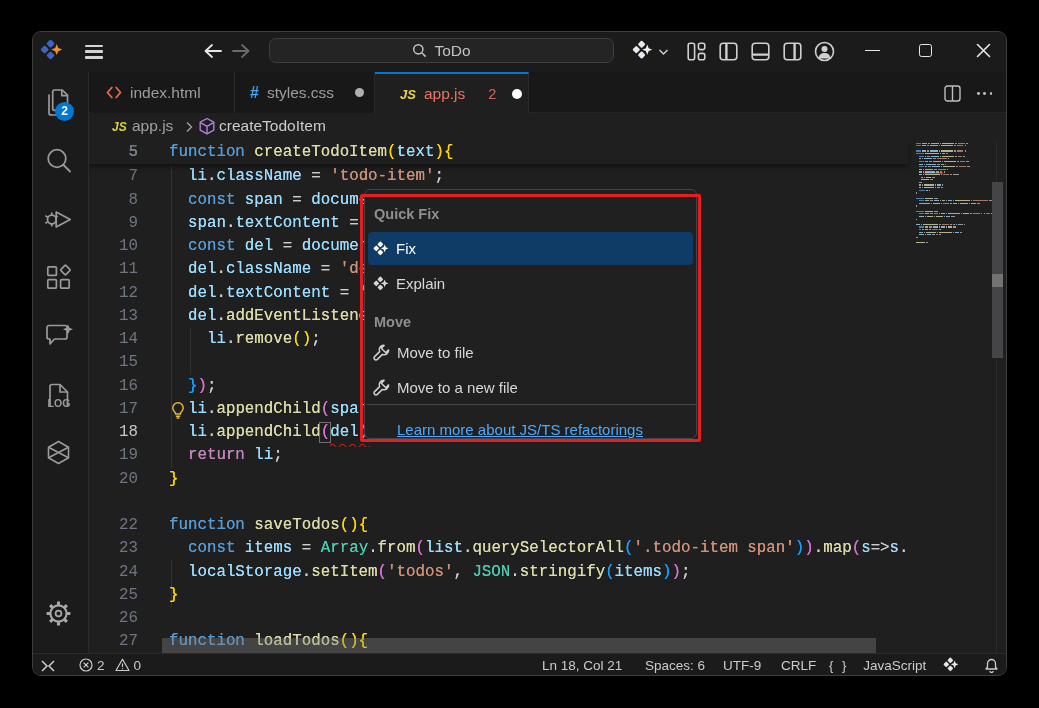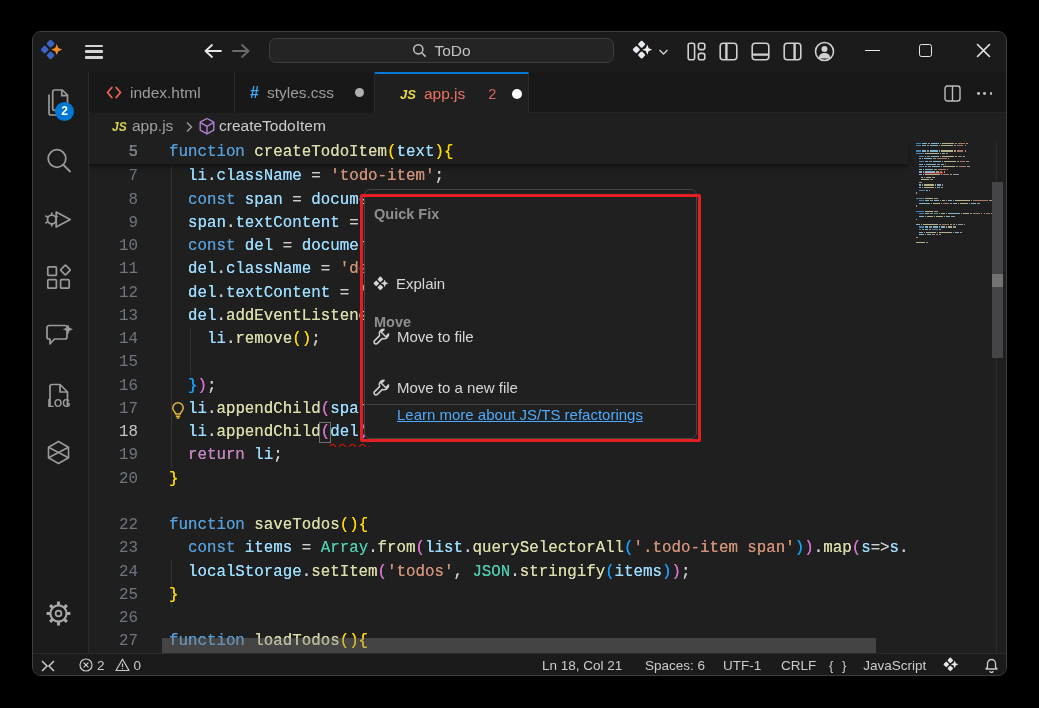--- a/index.html
+++ b/index.html
@@ -445,46 +445,57 @@
  <div class="abs" style="left:907px;top:0;width:1px;height:514px;background:#2b2b2b"></div>
  <div class="abs" style="left:902.5px;top:41px;width:11px;height:176px;background:#454547"></div>
  <div class="abs" style="left:902.5px;top:133px;width:11px;height:13px;background:#737373"></div>
  </div>
  <div class="sticky"><span class="ln">5</span><span class="code"><i class="k">function</i> <i class="f">createTodoItem</i><i class="b1">(</i><i class="v">text</i><i class="b1">)</i><i class="b1">{</i></span></div>
  <div class="abs" style="left:73px;top:497px;width:714px;height:15px;background:rgba(130,130,130,.38);z-index:2"></div>
 </div>
 
 <div class="menu">
  <div class="mhead" style="left:9px;top:16px">Quick Fix</div>
+ <div class="mitem" style="top:42px;background:#0e3c66;color:#ffffff">
+  <svg width="16" height="16" viewBox="0 0 22 22">
+          <g fill="#ffffff">
+            <rect x="7.15" y="1.55" width="5.9" height="5.9" rx="1.2" transform="rotate(45 10.1 4.5)"></rect>
+            <rect x="1.55" y="7.15" width="5.9" height="5.9" rx="1.2" transform="rotate(45 4.5 10.1)"></rect>
+            <rect x="7.15" y="12.75" width="5.9" height="5.9" rx="1.2" transform="rotate(45 10.1 15.7)"></rect>
+          </g>
+          <path d="M16 4.8 L17.5 8.6 L21.3 10.1 L17.5 11.6 L16 15.4 L14.5 11.6 L10.7 10.1 L14.5 8.6 Z" fill="#ffffff"></path>
+        </svg>
+  <span>Fix</span>
+      </div>
  <div class="mitem" style="top:77px">
   <svg width="16" height="16" viewBox="0 0 22 22">
           <g fill="#d7d7d7">
             <rect x="7.15" y="1.55" width="5.9" height="5.9" rx="1.2" transform="rotate(45 10.1 4.5)"></rect>
             <rect x="1.55" y="7.15" width="5.9" height="5.9" rx="1.2" transform="rotate(45 4.5 10.1)"></rect>
             <rect x="7.15" y="12.75" width="5.9" height="5.9" rx="1.2" transform="rotate(45 10.1 15.7)"></rect>
           </g>
           <path d="M16 4.8 L17.5 8.6 L21.3 10.1 L17.5 11.6 L16 15.4 L14.5 11.6 L10.7 10.1 L14.5 8.6 Z" fill="#d7d7d7"></path>
         </svg>
   <span>Explain</span>
       </div>
  <div class="mhead" style="left:9px;top:124px">Move</div>
- <div class="mitem" style="top:130px">
+ <div class="mitem" style="top:146px">
   <svg width="17" height="17" viewBox="0 0 17 17" fill="none" stroke="#cfcfcf" stroke-width="1.5" stroke-linejoin="round">
           <path d="M11.1 1.4 a4.4 4.4 0 0 0-4.5 6.2 L1.6 12.6 a1.95 1.95 0 0 0 2.76 2.76 L9.4 10.4 a4.4 4.4 0 0 0 6.2-4.5 L12.8 8.7 L8.3 4.2 Z"></path>
         </svg>
   <span>Move to file</span>
       </div>
  <div class="mitem" style="top:180.5px">
   <svg width="17" height="17" viewBox="0 0 17 17" fill="none" stroke="#cfcfcf" stroke-width="1.5" stroke-linejoin="round">
           <path d="M11.1 1.4 a4.4 4.4 0 0 0-4.5 6.2 L1.6 12.6 a1.95 1.95 0 0 0 2.76 2.76 L9.4 10.4 a4.4 4.4 0 0 0 6.2-4.5 L12.8 8.7 L8.3 4.2 Z"></path>
         </svg>
   <span>Move to a new file</span>
       </div>
  <div class="abs" style="left:1px;top:214px;width:331px;height:1px;background:#454545"></div>
- <div class="mitem" style="top:208px">
+ <div class="mitem" style="top:223px">
         <span style="color:#4daafc;text-decoration:underline;margin-left:24px">Learn more about JS/TS refactorings</span>
       </div>
 </div>
 <div class="redbox"></div>
 
 <div class="status">
  <svg class="abs" style="left:8px;top:4.5px" width="14" height="14" viewBox="0 0 14 14" fill="none" stroke="#cccccc" stroke-width="1.5">
         <path d="M1 2 L6 7 L1 12 M13 2 L8 7 L13 12"></path>
       </svg>
  <div class="sitem" style="left:46px">
@@ -494,21 +505,21 @@
         </svg>
         <span>2</span>
  <svg style="margin-left:6px" width="15" height="14" viewBox="0 0 15 14" fill="none" stroke="#cccccc" stroke-width="1.2">
           <path d="M7.5 1.2 L14 12.5 H1 Z" stroke-linejoin="round"></path>
           <path d="M7.5 5.5 V9 M7.5 10.3 V11.2"></path>
         </svg>
         <span>0</span>
       </div>
  <div class="sitem" style="left:509px">Ln 18, Col 21</div>
  <div class="sitem" style="left:612px">Spaces: 6</div>
- <div class="sitem" style="left:690px">UTF-1</div>
+ <div class="sitem" style="left:690px">UTF-9</div>
  <div class="sitem" style="left:748px">CRLF</div>
  <div class="sitem" style="left:796px">
         <span style="font-size:13px;letter-spacing:3px">{ }</span>
         <span style="margin-left:10px">JavaScript</span>
       </div>
  <svg class="abs" style="left:910px;top:3px" width="16" height="16" viewBox="0 0 22 22">
         <g fill="#e6e6e6">
           <rect x="7.15" y="1.55" width="5.9" height="5.9" rx="1.2" transform="rotate(45 10.1 4.5)"></rect>
           <rect x="1.55" y="7.15" width="5.9" height="5.9" rx="1.2" transform="rotate(45 4.5 10.1)"></rect>
           <rect x="7.15" y="12.75" width="5.9" height="5.9" rx="1.2" transform="rotate(45 10.1 15.7)"></rect>

